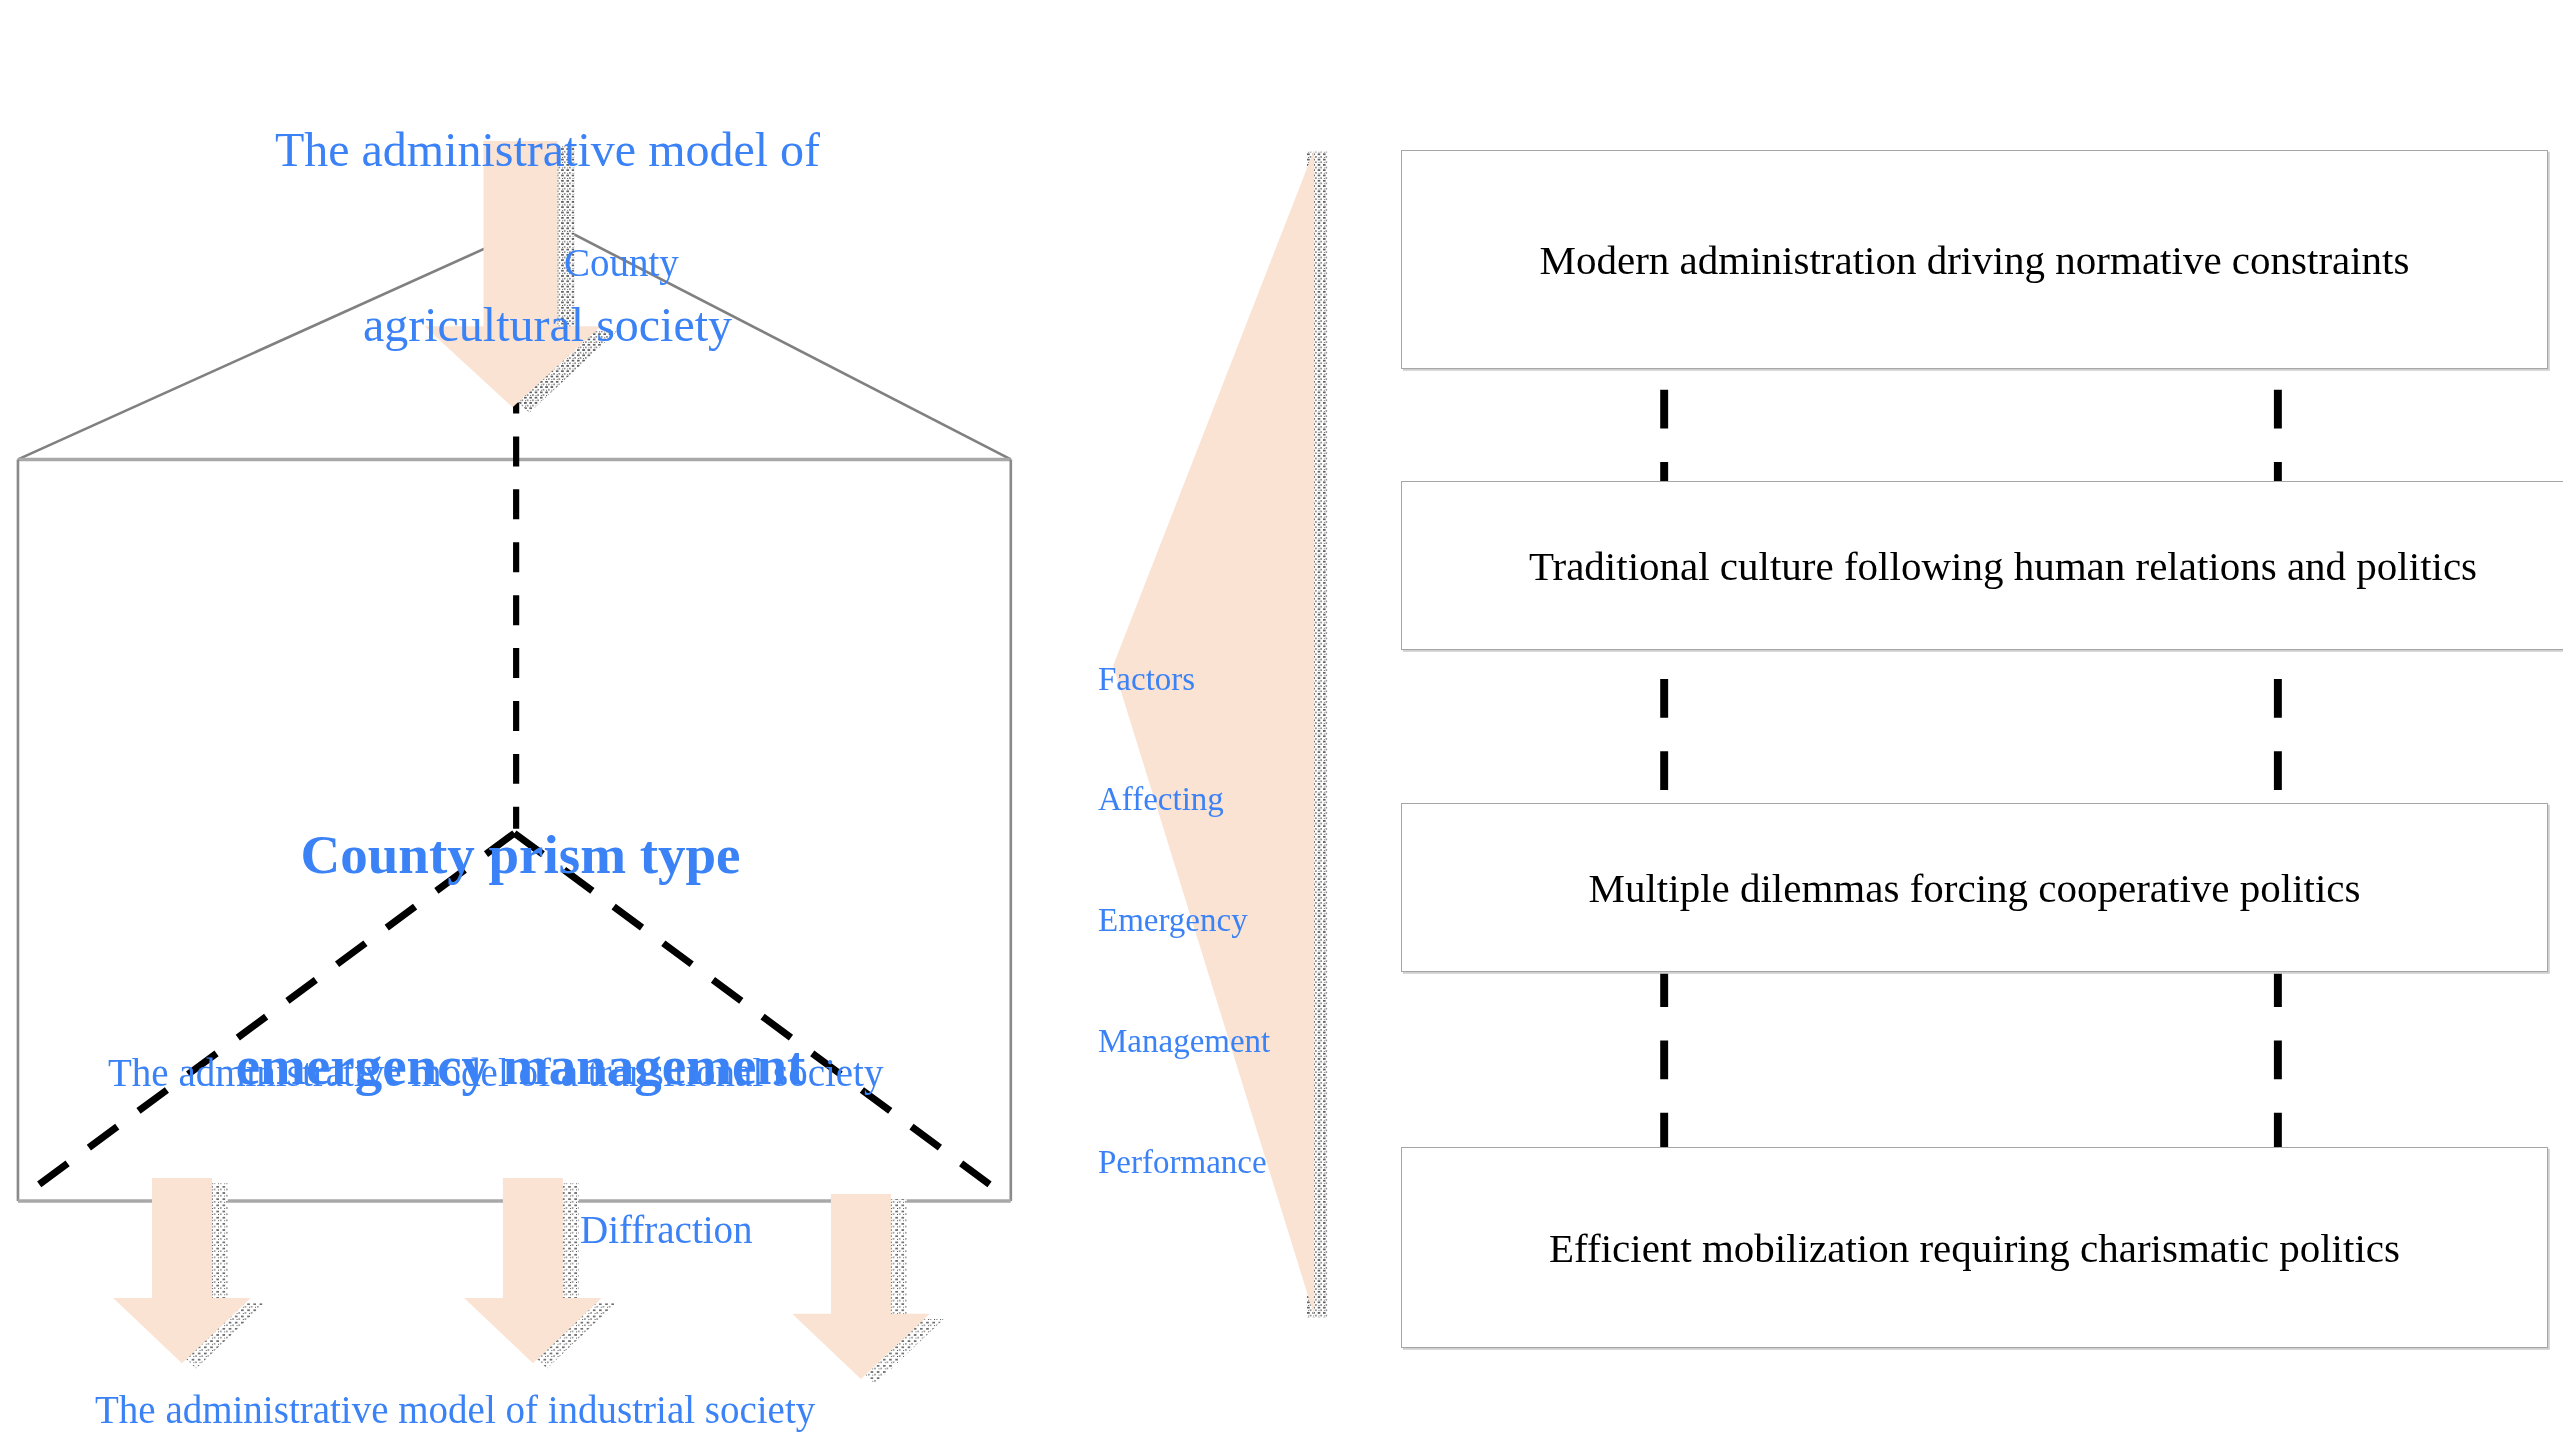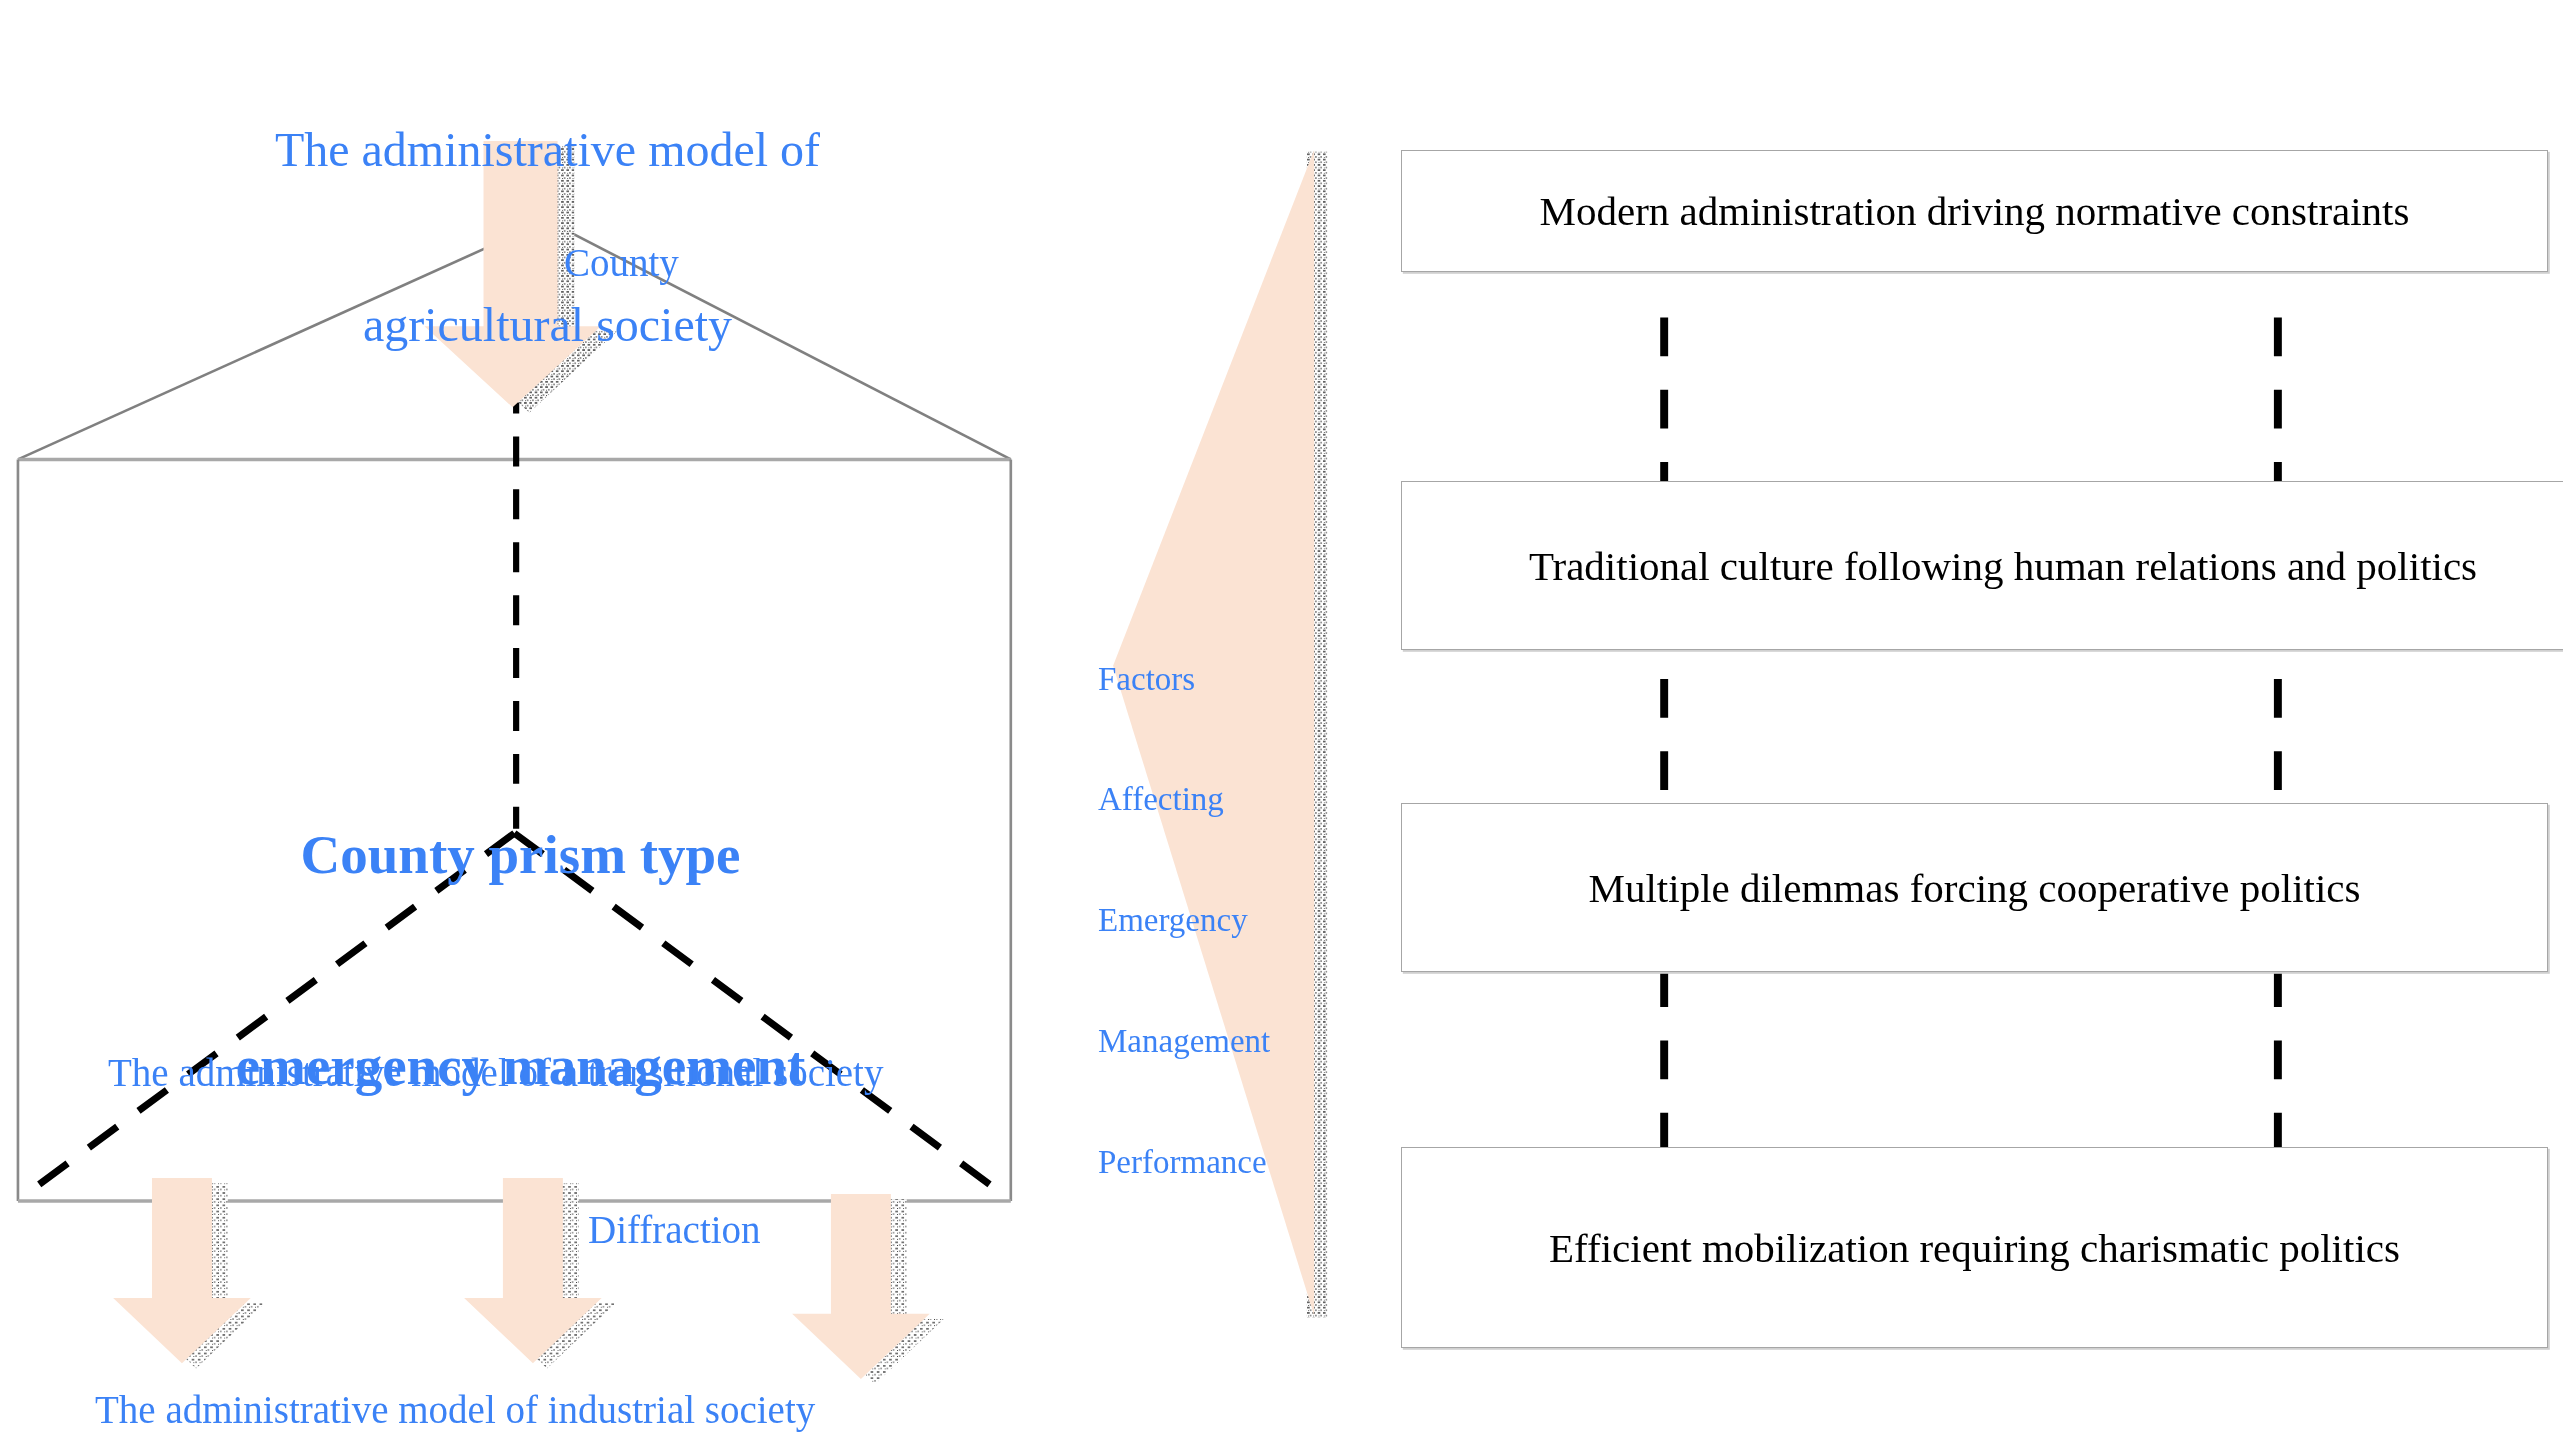--- a/index.html
+++ b/index.html
@@ -4,21 +4,21 @@
 <style>
   html,body{margin:0;padding:0;background:#ffffff;}
   body{width:2563px;height:1454px;overflow:hidden;font-family:"Liberation Serif",serif;}
   #stage{position:relative;width:2563px;height:1454px;background:#fff;}
   svg#diagram{position:absolute;left:0;top:0;width:2563px;height:1454px;}
   .lbl{position:absolute;color:#3b82f6;font-family:"Liberation Serif",serif;white-space:pre;}
   .ttl-top{font-size:48px;line-height:1.22;text-align:center;}
   .ctr-bold{font-size:55px;font-weight:bold;line-height:1.28;text-align:center;}
   .plain-44{font-size:39px;}
   .fusion{font-size:39px;}
-  .diffraction{font-size:39px;margin-left:8px;}
+  .diffraction{font-size:39px;}
   .wedge-txt{font-size:33px;line-height:1.22;}
   .boxtxt{font-size:41px;text-align:center;}
   .bx{position:absolute;display:flex;align-items:center;justify-content:center;
       border:1.8px solid #a6a6a6;background:#ffffff;box-sizing:border-box;}
   .bx-shadow{box-shadow:1.8px 1.8px 0 #d0d0d0;}
 </style>
 </head>
 <body>
 
 <div id="stage">
@@ -113,21 +113,21 @@
   <div class="lbl plain-44" style="left:95px; top:1387px;">The administrative model of industrial society</div>
 
   <div class="lbl wedge-txt" style="left:1098px; top:578px; width:291px;">
     <div>Factors</div>
     <div>Affecting</div>
     <div>Emergency</div>
     <div>Management</div>
     <div>Performance</div>
   </div>
 
-  <div class="bx bx-shadow" style="left:1401px; top:150px; width:1147px; height:122px;">
+  <div class="bx bx-shadow" style="left:1401px; top:150px; width:1147px; height:219px;">
     <span class="boxtxt">Modern administration driving normative constraints</span>
   </div>
 
   <div class="bx bx-shadow" style="left:1401px; top:481px; width:1204px; height:169px;">
     <span class="boxtxt">Traditional culture following human relations and politics</span>
   </div>
 
   <div class="bx bx-shadow" style="left:1401px; top:803px; width:1147px; height:169px;">
     <span class="boxtxt">Multiple dilemmas forcing cooperative politics</span>
   </div>

